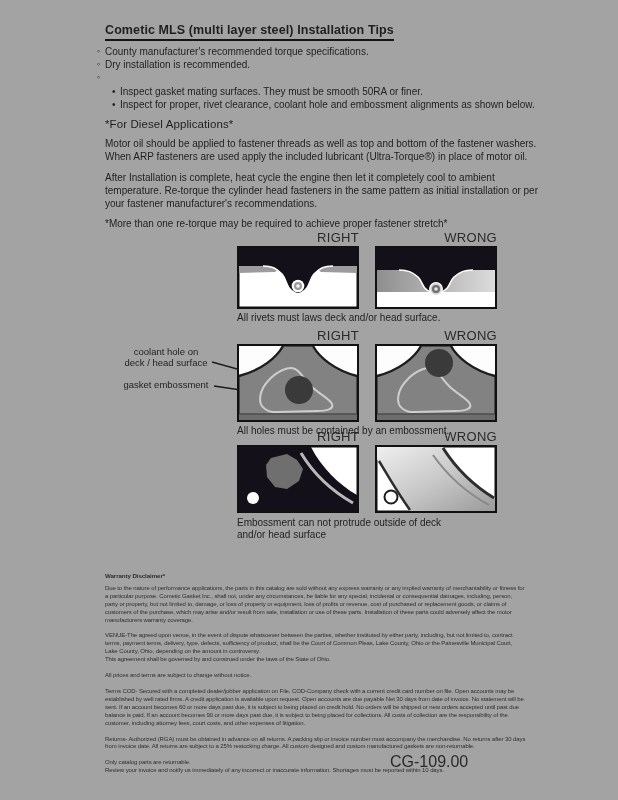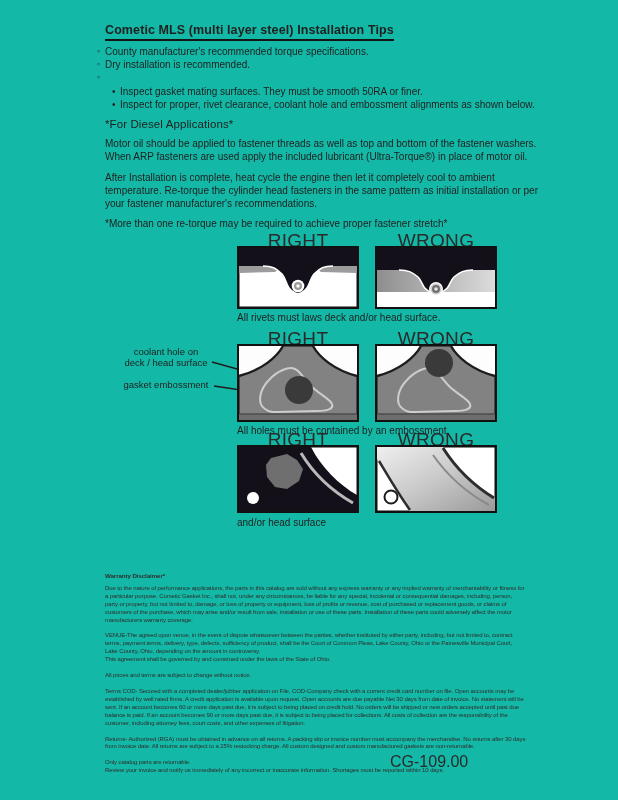--- a/index.html
+++ b/index.html
@@ -1,39 +1,39 @@
 <!DOCTYPE html>
 <html><head>
 <meta charset="utf-8">
 <style>
   * { margin:0; padding:0; box-sizing:border-box; }
   html,body { background:#e8e8e8; }
   .page {
-    position:relative; width:618px; height:800px; background:#14b8a6;
+    position:relative; width:618px; height:800px; background:#a3a3a3;
     font-family:"Liberation Sans", sans-serif; color:#1f1f1f; overflow:hidden;
     margin:0 auto;
   }
   .abs { position:absolute; }
 
   
   .title { left:105px; top:23px; font-size:12.5px; font-weight:bold;
            border-bottom:2px solid #151515; padding-bottom:2px; letter-spacing:.1px; }
   .tips { left:97px; top:45px; width:470px; font-size:10px; line-height:13.2px; }
   .li { display:flex; }
   .li .marker { width:8px; flex:0 0 8px; font-size:9px; line-height:13.2px; }
   .li.sub { padding-left:15px; }
   .li.sub .marker { font-size:10px; }
 
   
   .diesel { left:105px; top:118px; width:448px; font-size:10px; line-height:13.2px; }
   .diesel h2 { font-size:11.5px; font-weight:normal; margin-bottom:6px; letter-spacing:.1px; }
   .diesel p { margin-bottom:7px; }
 
   
-  .fig-label { width:122px; text-align:center; font-size:19px; color:#2a2a2a; letter-spacing:.3px; }
+  .fig-label { width:122px; text-align:right; font-size:13px; color:#2a2a2a; letter-spacing:.3px; }
   .fig-caption { font-size:10px; color:#1f1f1f; line-height:12px; }
   .ann { width:96px; text-align:center; font-size:9.5px; line-height:11px; color:#1f1f1f; }
   svg.figbox { display:block; }
 
   
   .disc { left:105px; top:572px; width:421px; font-size:6px; line-height:7.9px;
           color:#2e2e2e; letter-spacing:-0.1px; }
   .disc h3 { font-size:6.2px; font-weight:bold; margin-bottom:5px; }
   .disc p.gap { margin-top:8px; }
 
@@ -170,20 +170,21 @@
     </defs>
     <rect x="1.25" y="1.25" width="119.5" height="65.5" fill="#ffffff" stroke="#111111" stroke-width="2.5"></rect>
     <path d="M2,2 H68 C82,24 102,42 120,52 V66 H34 C22,48 10,28 2,14 Z" fill="url(#gw3)"></path>
     <path d="M68,3 C82,25 101,42 119,53" fill="none" stroke="#2e2e2e" stroke-width="3"></path>
     <path d="M58,10 C72,30 92,48 114,60" fill="none" stroke="#8a8a8a" stroke-width="2"></path>
     <path d="M4,16 C13,31 24,50 35,65" fill="none" stroke="#2e2e2e" stroke-width="2.5"></path>
     <circle cx="16" cy="52" r="6.5" fill="#ffffff" stroke="#1d1d1d" stroke-width="2"></circle>
   </svg>
 
   <div class="abs fig-caption" style="left:237px; top:517px; width:260px;">
+    <div>Embossment can not protrude outside of deck</div>
     <div>and/or head surface</div>
   </div>
 
   <div class="abs disc">
     <h3>Warranty Disclaimer*</h3>
     <p>Due to the nature of performance applications, the parts in this catalog are sold without any express warranty or any implied warranty of merchantability or fitness for a particular purpose.  Cometic Gasket Inc., shall not, under any circumstances, be liable for any special, incidental or consequential damages, including, person, party or property, but not limited to, damage, or loss of property or equipment, loss of profits or revenue, cost of purchased or replacement goods, or claims of customers of the purchase, which may arise and/or result from sale, installation or use of these parts.  Installation of these parts could adversely affect the motor manufacturers warranty coverage.</p>
     <p class="gap">VENUE-The agreed upon venue, in the event of dispute whatsoever between the parties, whether instituted by either party, including, but not limited to, contract terms, payment terms, delivery, type, defects, sufficiency of product, shall be the Court of Common Pleas, Lake County, Ohio or the Painesville Municipal Court, Lake County, Ohio, depending on the amount in controversy.</p>
     <p>This agreement shall be governed by and construed under the laws of the State of Ohio.</p>
     <p class="gap">All prices and terms are subject to change without notice.</p>
     <p class="gap">Terms COD- Secured with a completed dealer/jobber application on File, COD-Company check with a current credit card number on file.  Open accounts may be established by well rated firms.  A credit application is available upon request.  Open accounts are due payable Net 30 days from date of invoice.  No statement will be sent.  If an account becomes 60 or more days past due, it is subject to being placed on credit hold.  No orders will be shipped or new orders accepted until past due balance is paid.  If an account becomes 90 or more days past due, it is subject to being placed for collections.  All costs of collection are the responsibility of the customer, including attorney fees, court costs, and other expenses of litigation.</p>

